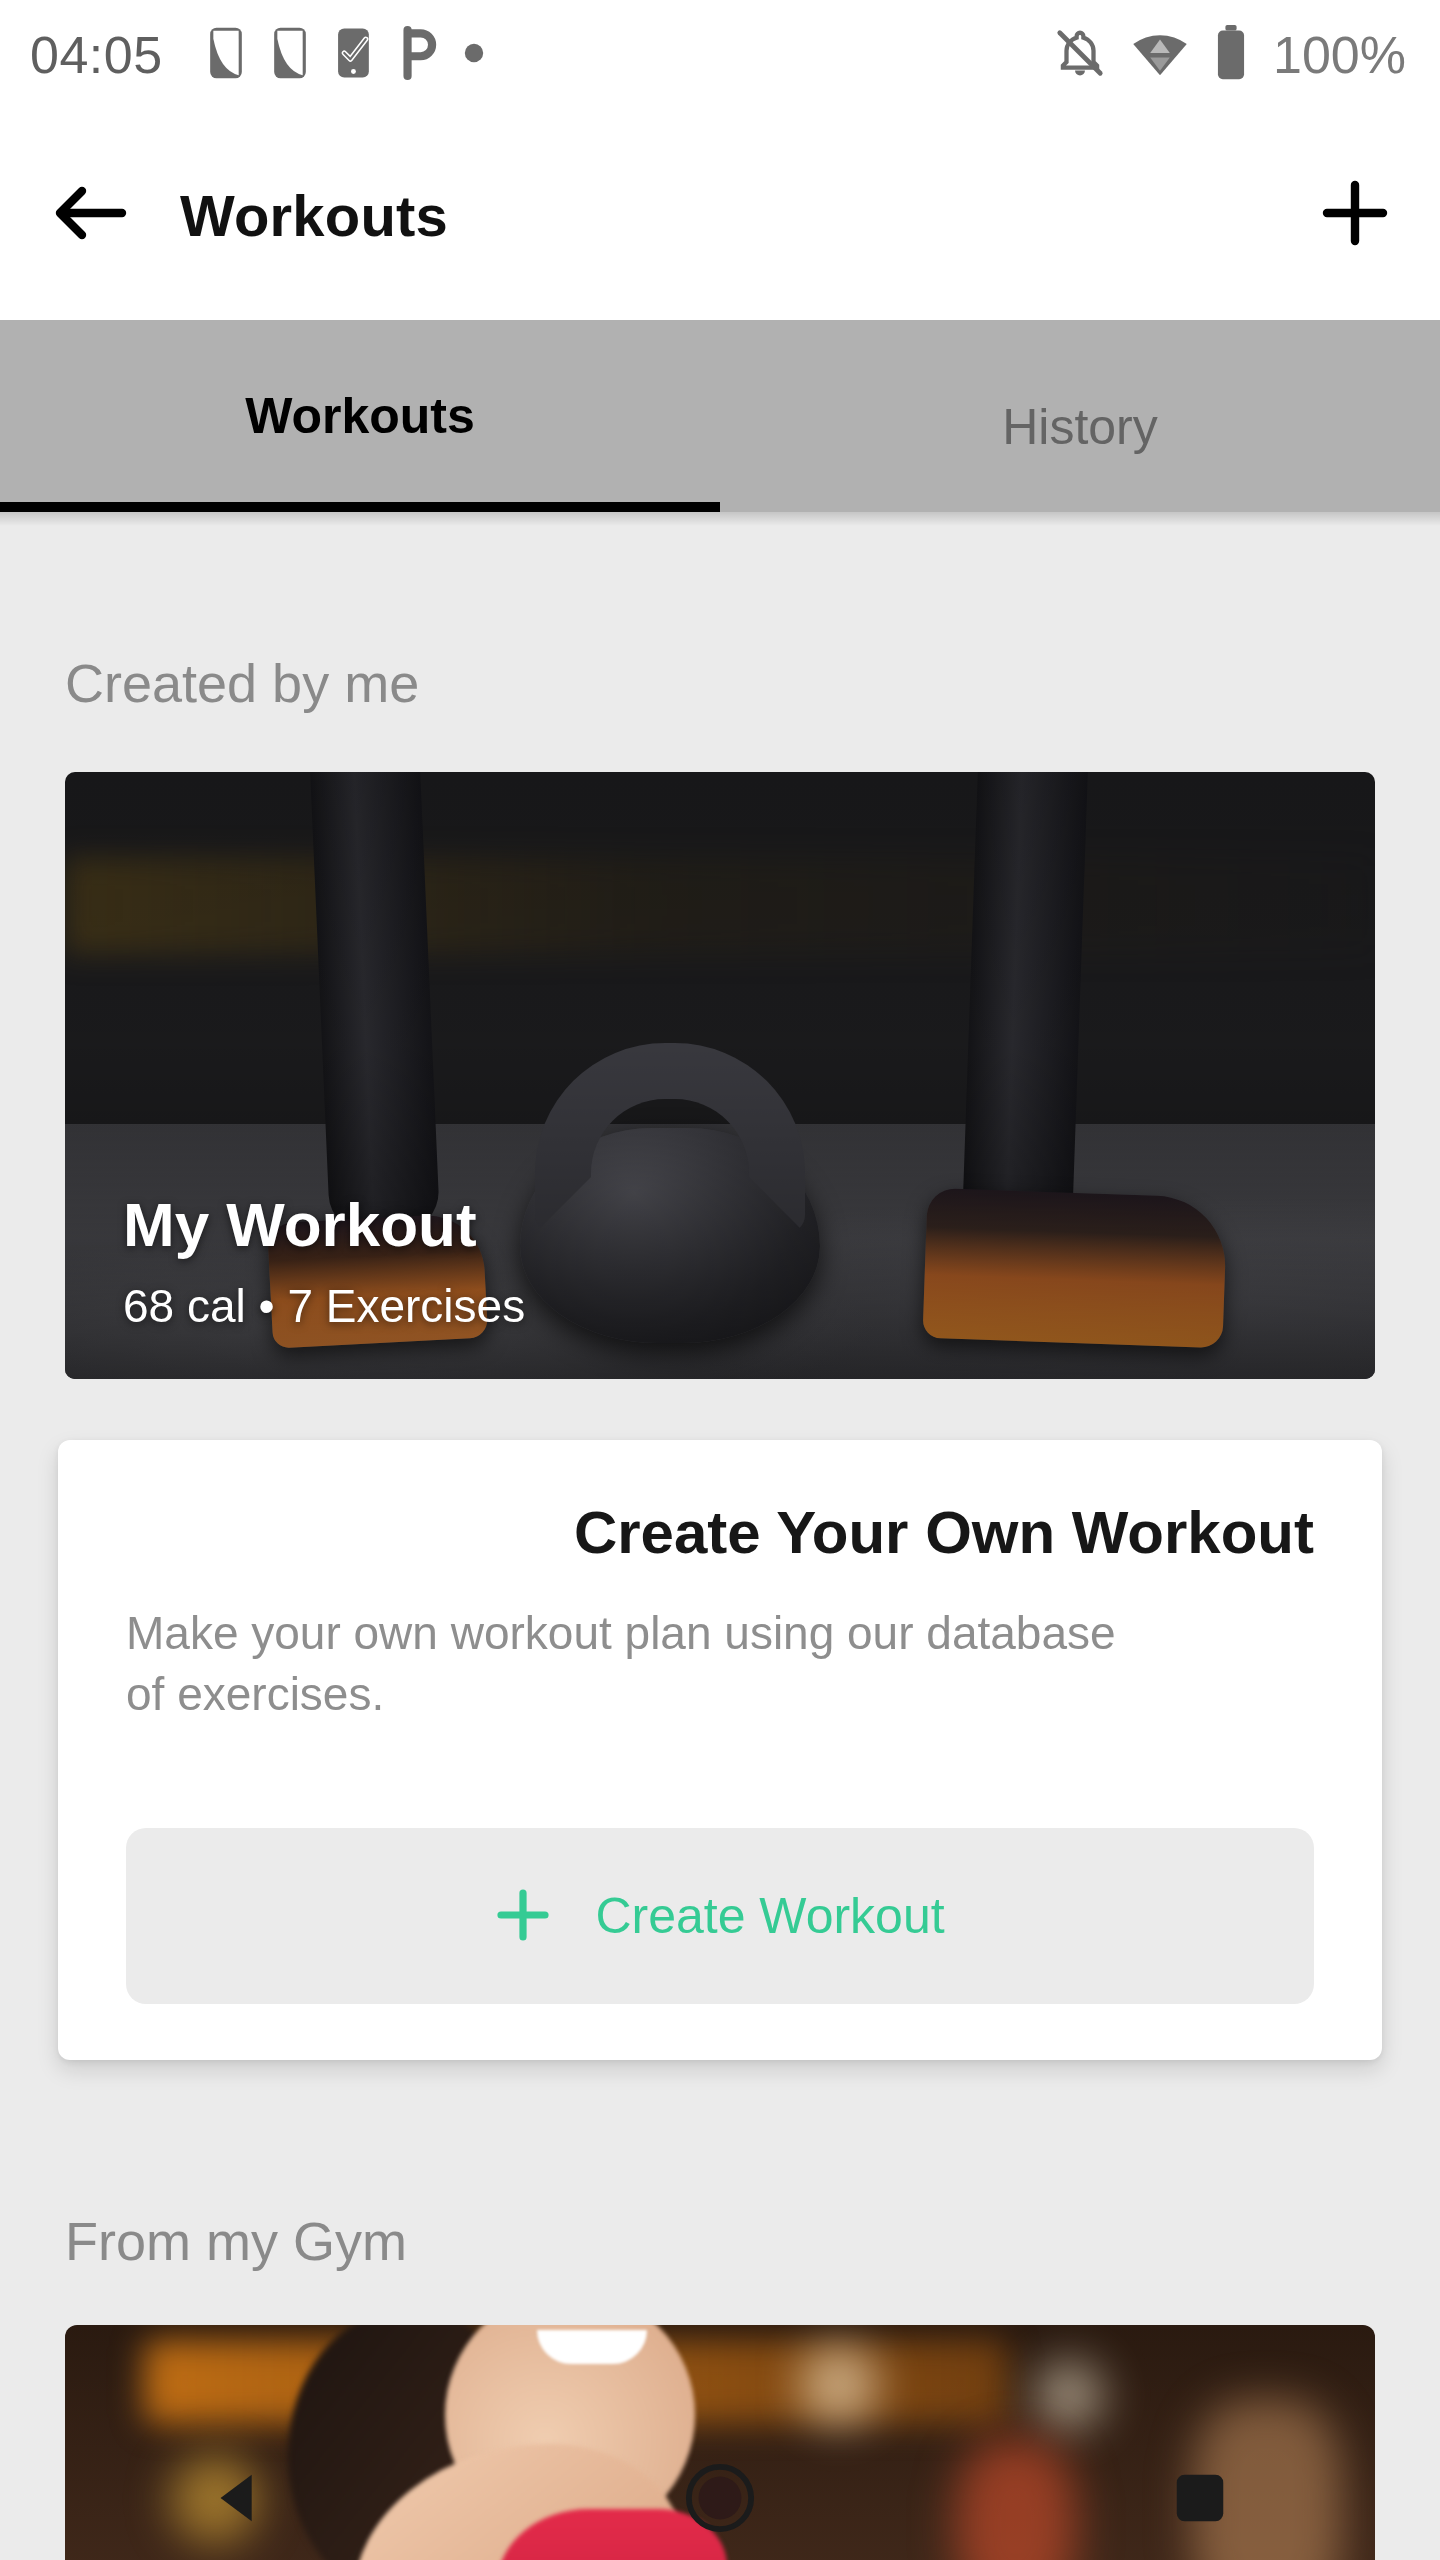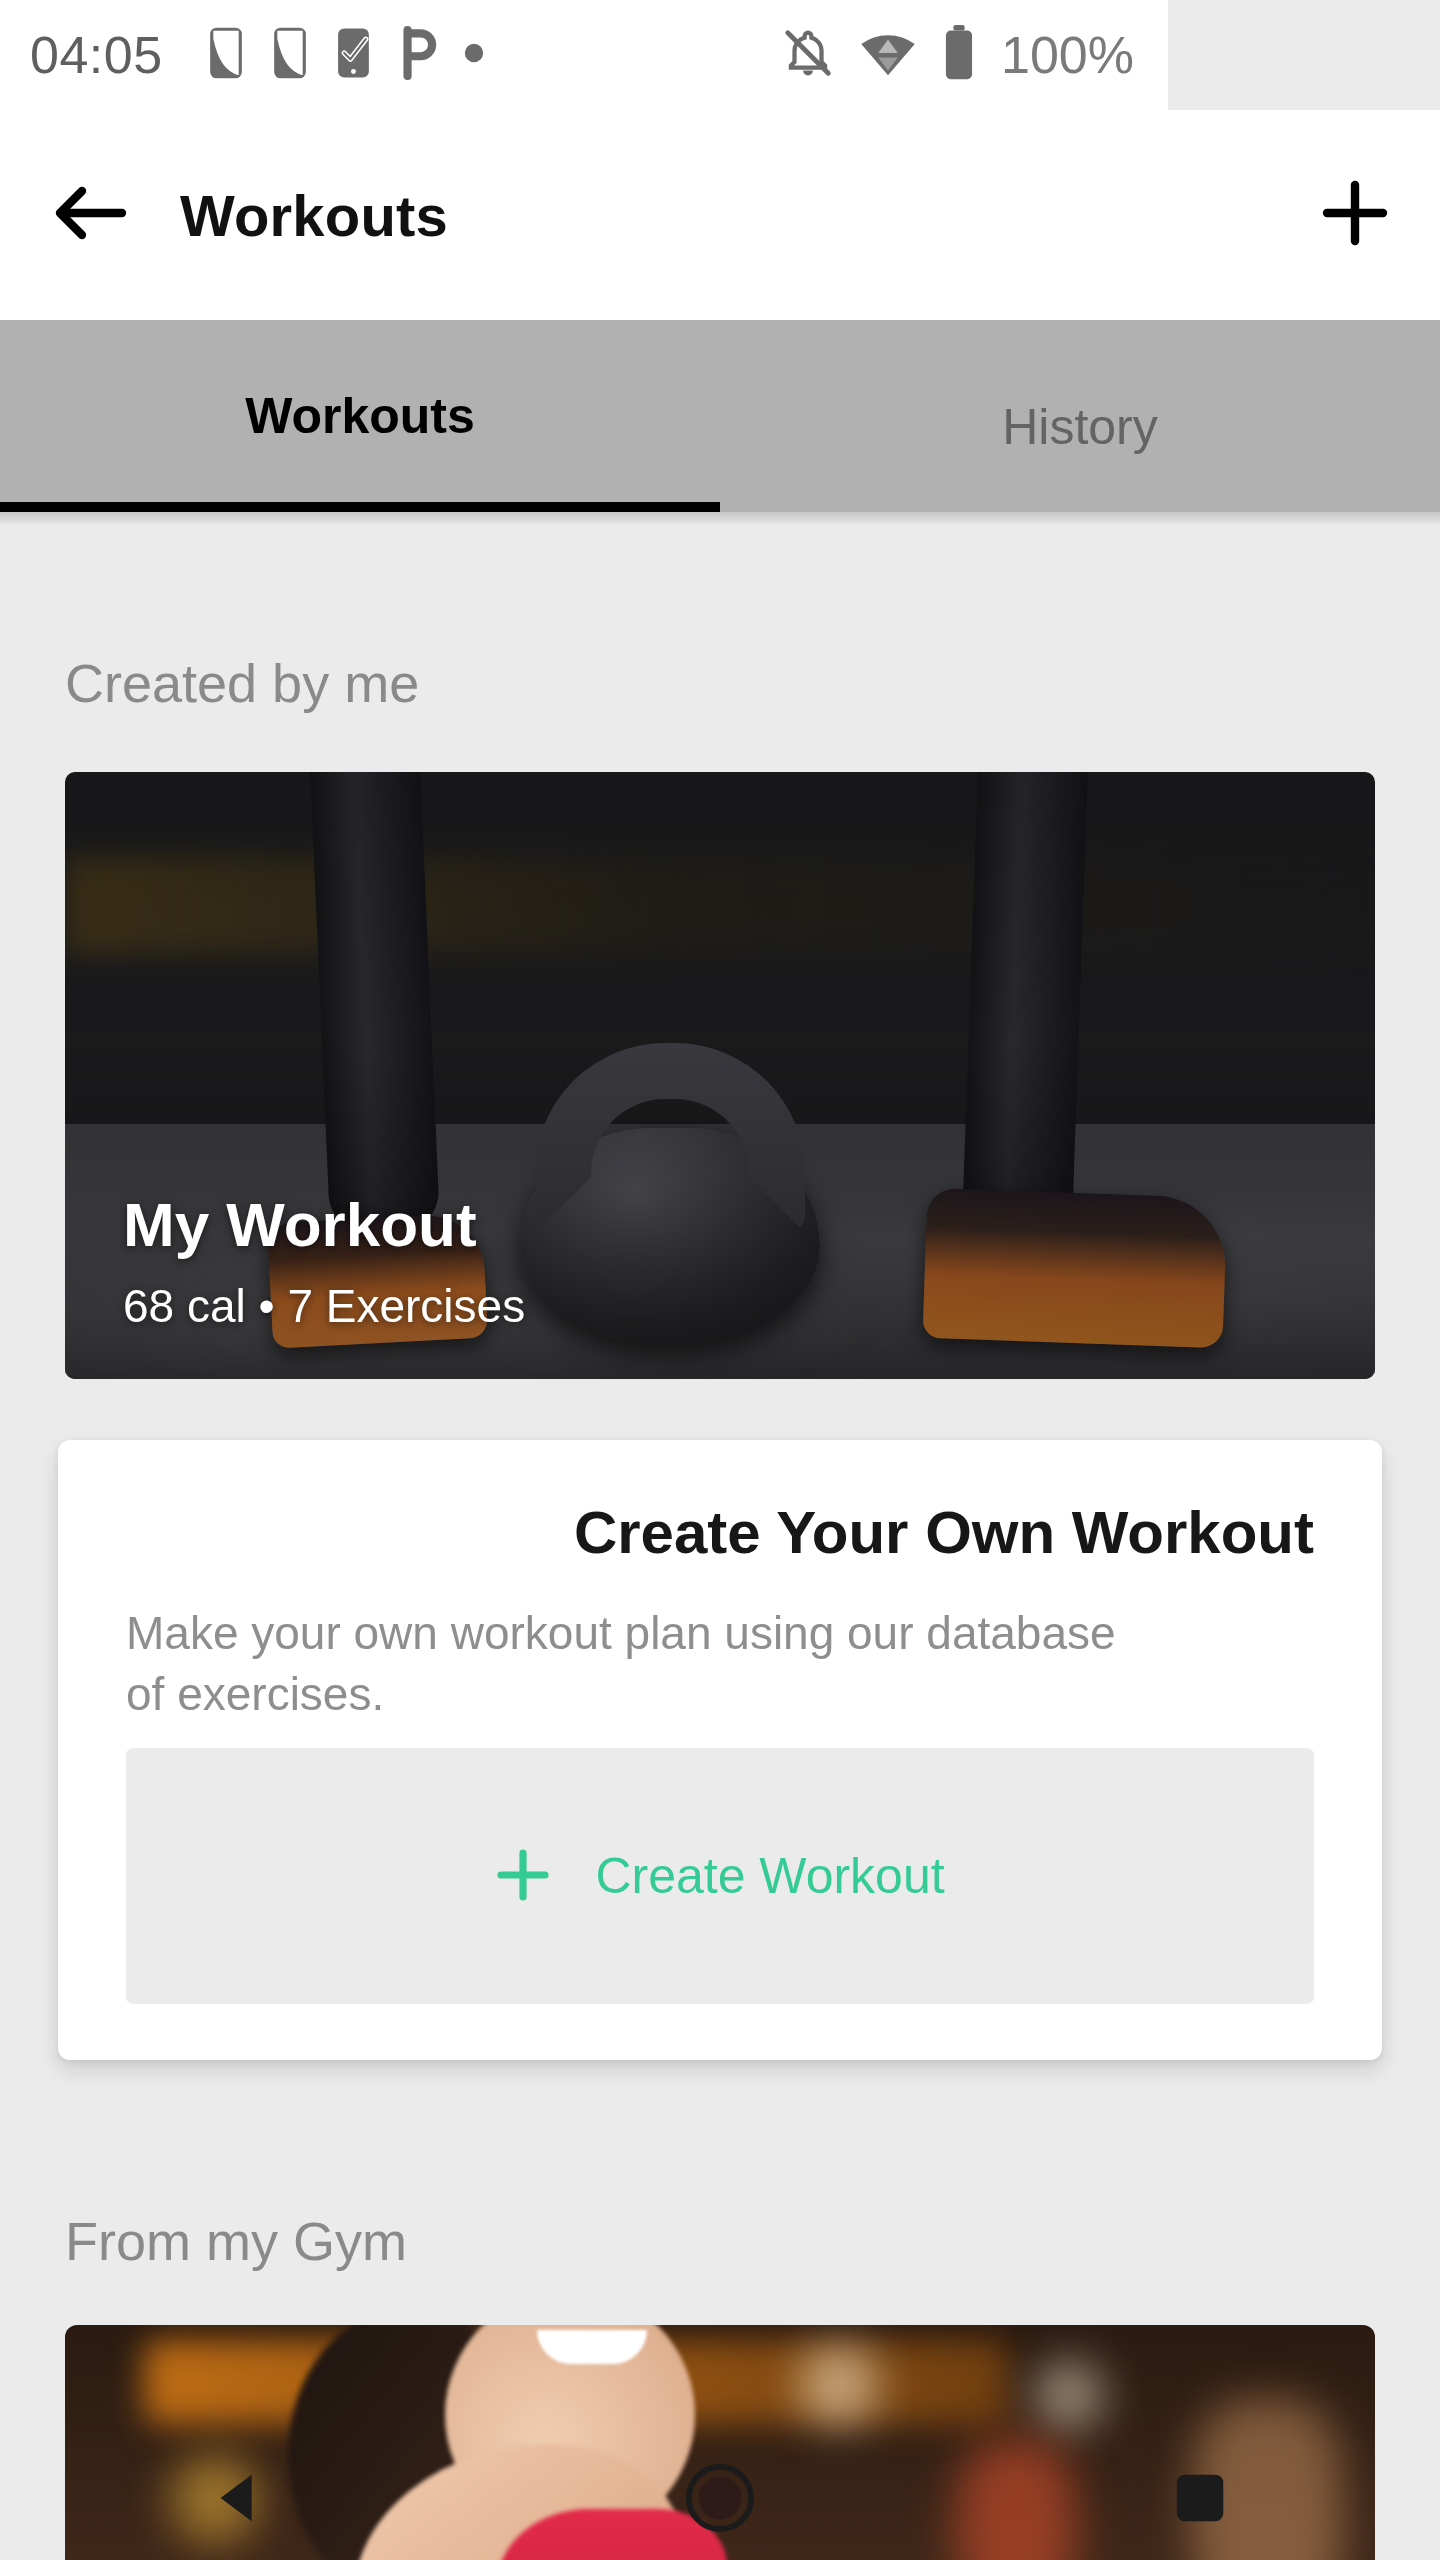--- a/index.html
+++ b/index.html
@@ -6,21 +6,21 @@
   html, body {
     width:1440px; height:2560px;
     background:#ebebeb;
     font-family:"Liberation Sans", sans-serif;
     overflow:hidden;
   }
   .screen { position:relative; width:1440px; height:2560px; background:#ebebeb; }
 
   
   .statusbar {
-    position:absolute; top:0; left:0; width:1168px; height:110px;
+    position:absolute; top:0; left:0; width:1440px; height:110px;
     background:#ffffff; display:flex; align-items:center;
     padding:0 34px 0 30px;
   }
   .sb-time {
     font-size:52px; color:#5f5f5f; letter-spacing:0.5px; font-weight:400;
     line-height:1;
   }
   .sb-left-icons { display:flex; align-items:center; gap:26px; margin-left:44px; }
   .sb-spacer { flex:1; }
   .sb-right { display:flex; align-items:center; gap:24px; }
@@ -138,22 +138,22 @@
     background:#ffffff; border-radius:12px;
     box-shadow:0 10px 22px rgba(0,0,0,0.13), 0 2px 6px rgba(0,0,0,0.07);
     padding:58px 68px 44px 68px;
   }
   .wc-title { font-size:60px; font-weight:700; color:#171717;text-align:right; }
   .wc-desc {
     font-size:46px; color:#8e8e8e; margin-top:36px; line-height:1.32; max-width:1020px;
     font-weight:400;
   }
   .wc-button {
-    position:absolute; left:68px; right:68px; bottom:56px; height:256px;
-    background:#ebebeb; border-radius:7px;
+    position:absolute; left:68px; right:68px; bottom:56px; height:176px;
+    background:#ebebeb; border-radius:20px;
     display:flex; align-items:center; justify-content:center; gap:44px;
     border:none; cursor:pointer; font-family:inherit;
   }
   .wc-button-label { font-size:50px; color:#35cb94; font-weight:400; }
 
   
   #card-gym { top:1813px; height:248px; border-radius:12px 12px 0 0; }
   .photo-gym-warm { position:absolute; inset:0; overflow:hidden;
     background:linear-gradient(to bottom, #2a1a10, #40281a); }
   .pw-blob { position:absolute; border-radius:50%; filter:blur(22px); }

